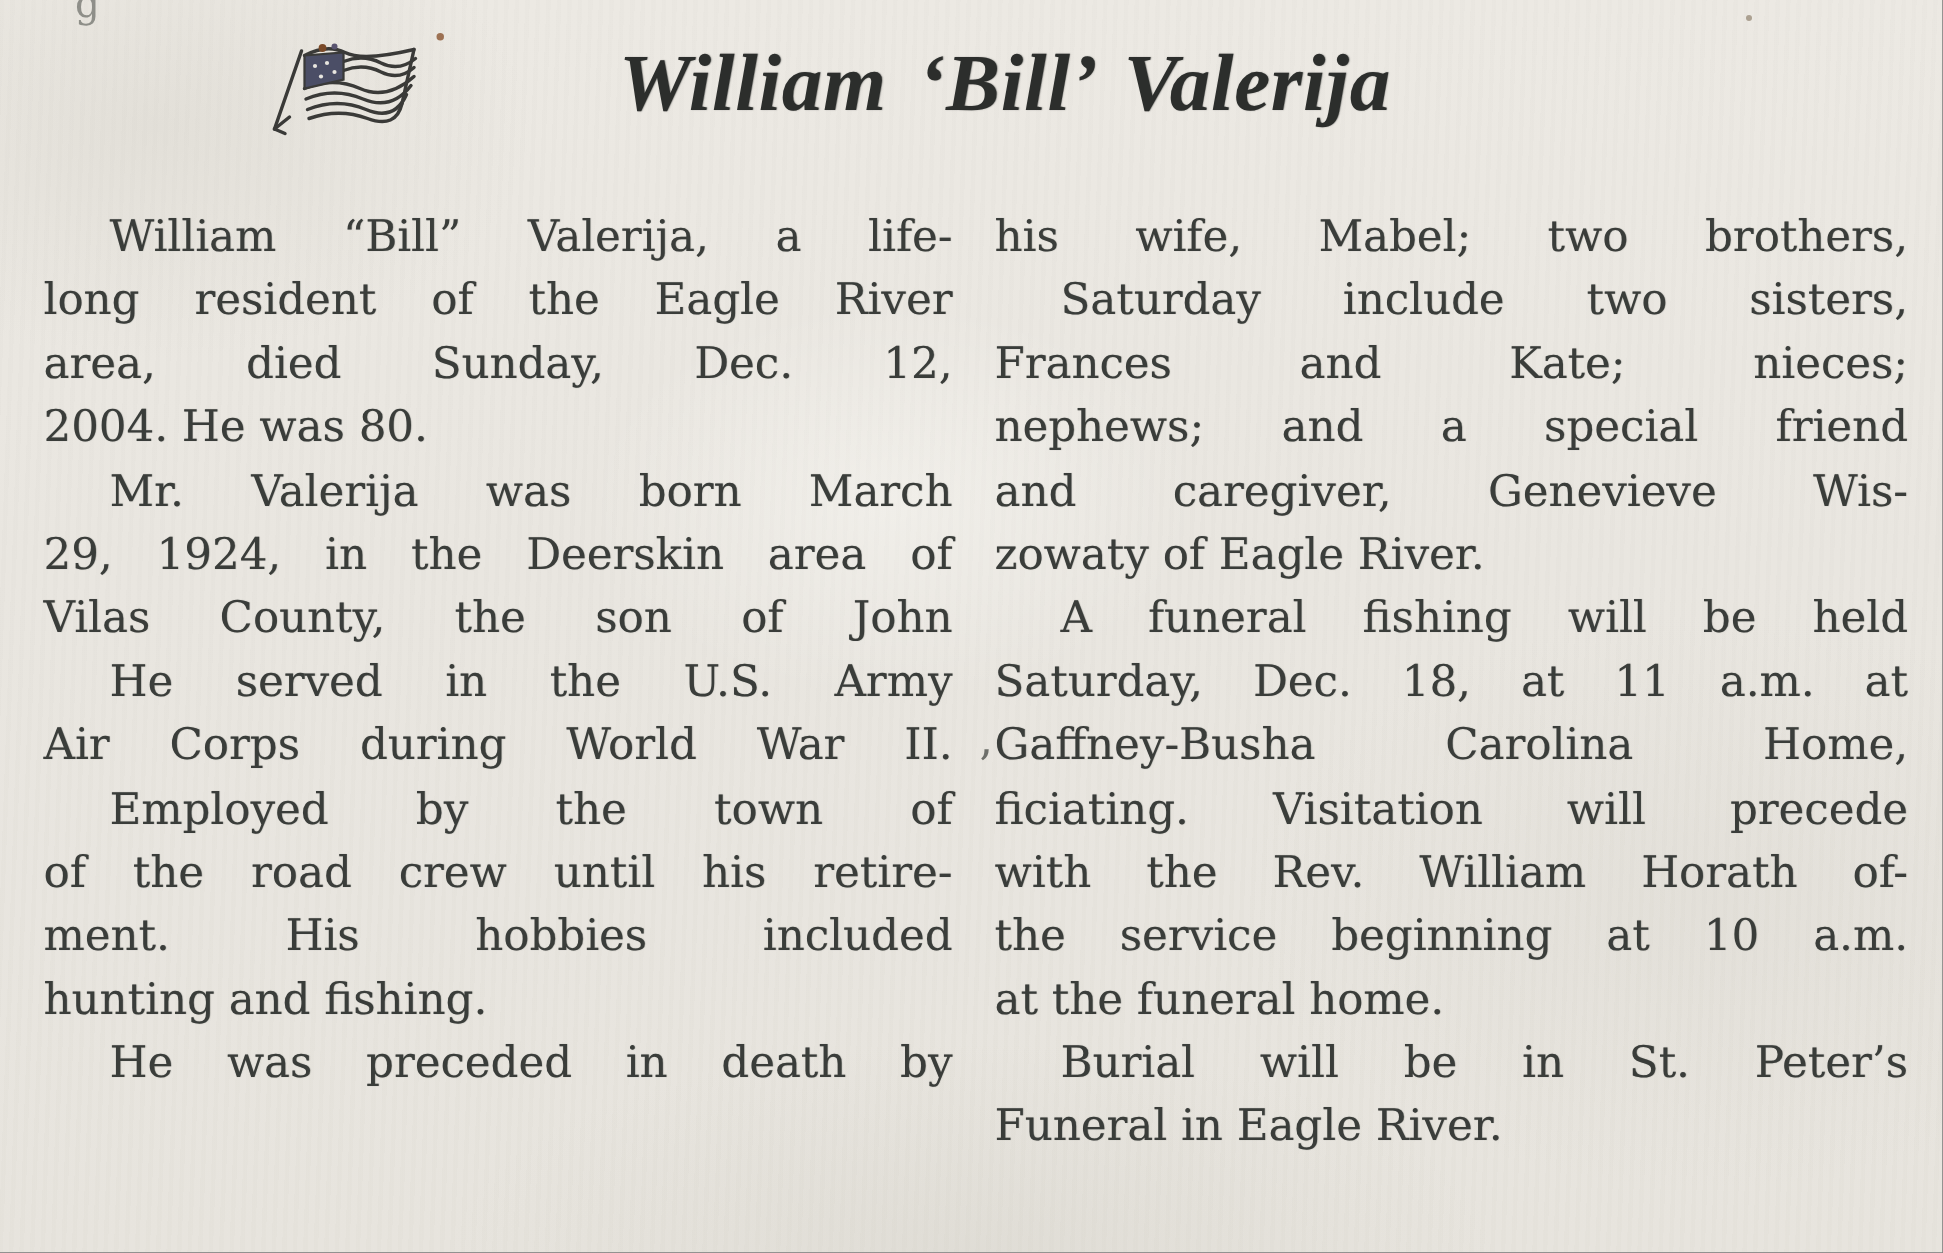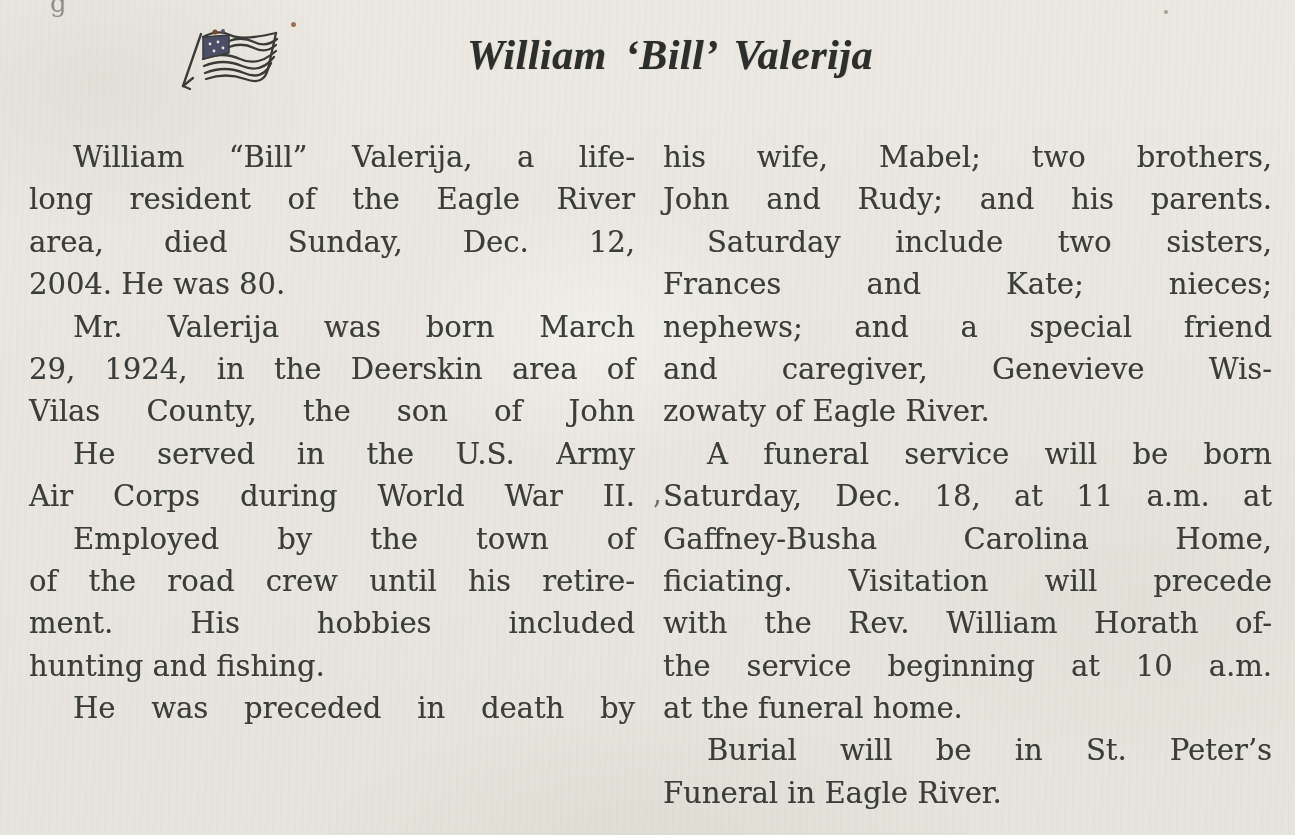--- a/index.html
+++ b/index.html
@@ -20,21 +20,21 @@
     white-space:normal;
   }
   .j{text-align:justify;text-align-last:justify;}
   .ind{text-indent:44px;}
   .col{position:absolute;top:136px;}
   .col-left{left:29px;width:606px;}
   .col-right{left:663px;width:609px;}
   .title{
     position:absolute;left:250px;top:16px;width:840px;margin:0;
     font-family:"Liberation Serif", serif;font-style:italic;font-weight:700;
-    font-size:42px;line-height:78px;text-align:center;color:#2c2e2c;
+    font-size:54px;line-height:78px;text-align:center;color:#2c2e2c;
     letter-spacing:0.5px;word-spacing:7px;
     text-shadow:0.4px 0.4px 0.8px rgba(44,46,44,0.5);
   }
   .flag{position:absolute;left:170px;top:24px;width:118px;height:74px;}
   .corner-glyph{
     position:absolute;left:50px;top:-12px;font-size:26px;color:rgba(70,72,68,0.55);
     font-family:"DejaVu Serif", serif;
   }
   .stray-mark{
     position:absolute;left:652px;top:494px;font-size:30px;color:rgba(70,72,68,0.75);
@@ -98,27 +98,26 @@
     <div class="ln j">of the road crew until his retire-</div>
     <div class="ln j">ment. His hobbies included</div>
     <div class="ln">hunting and fishing.</div>
     <div class="ln ind j">He was preceded in death by</div>
   </div>
 
   <span class="stray-mark">’</span>
 
   <div class="col col-right">
     <div class="ln j">his wife, Mabel; two brothers,</div>
-    <div class="ln j">John and Rudy; and his parents.</div>
     <div class="ln ind j">Saturday include two sisters,</div>
     <div class="ln j">Frances and Kate; nieces;</div>
     <div class="ln j">nephews; and a special friend</div>
     <div class="ln j">and caregiver, Genevieve Wis-</div>
     <div class="ln">zowaty of Eagle River.</div>
-    <div class="ln ind j">A funeral service will be born</div>
+    <div class="ln ind j">A funeral fishing will be held</div>
     <div class="ln j">Saturday, Dec. 18, at 11 a.m. at</div>
     <div class="ln j">Gaffney-Busha Carolina Home,</div>
     <div class="ln j">ficiating. Visitation will precede</div>
     <div class="ln j">with the Rev. William Horath of-</div>
     <div class="ln j">the service beginning at 10 a.m.</div>
     <div class="ln">at the funeral home.</div>
     <div class="ln ind j">Burial will be in St. Peter’s</div>
     <div class="ln">Funeral in Eagle River.</div>
   </div>
 

